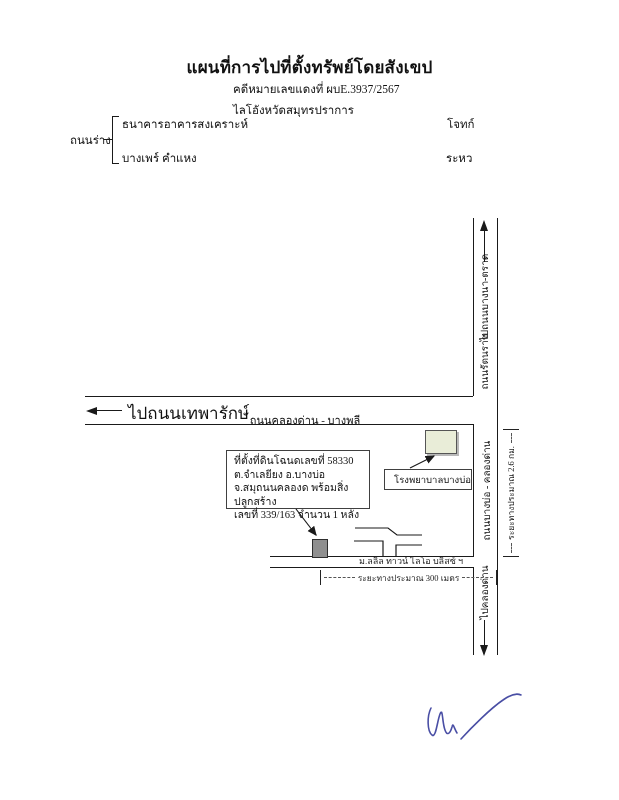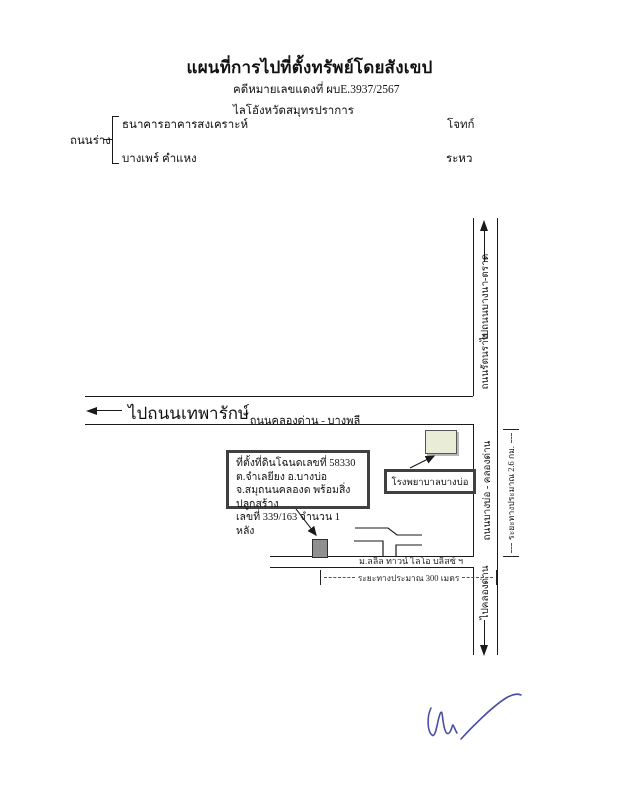--- a/index.html
+++ b/index.html
@@ -11,23 +11,23 @@
   .ln{position:absolute;background:#1a1a1a;}
   .rot{
     position:absolute;display:flex;align-items:center;justify-content:center;
     transform:rotate(-90deg);transform-origin:center;white-space:nowrap;
     font-size:10px;color:#111;
   }
   .arrow-up{position:absolute;width:0;height:0;border-left:4px solid transparent;border-right:4px solid transparent;border-bottom:11px solid #1a1a1a;}
   .arrow-down{position:absolute;width:0;height:0;border-left:4px solid transparent;border-right:4px solid transparent;border-top:11px solid #1a1a1a;}
   .arrow-left{position:absolute;width:0;height:0;border-top:4px solid transparent;border-bottom:4px solid transparent;border-right:11px solid #1a1a1a;}
   .title{position:absolute;left:0;top:53px;width:619px;text-align:center;font-size:17px;font-weight:bold;letter-spacing:.2px;}
-  .box{position:absolute;border:3px solid #404040;background:#fff;}
+  .box{position:absolute;border:1px solid #404040;background:#fff;}
   .info-box{left:226px;top:450px;width:144px;height:59px;padding:3px 7px;font-size:10.5px;line-height:13.5px;box-sizing:border-box;}
-  .hosp-label{left:384px;top:469px;width:86px;height:19px;display:flex;align-items:center;justify-content:center;font-size:9.5px;}
+  .hosp-label{left:384px;top:469px;width:86px;height:19px;display:flex;align-items:center;justify-content:flex-end;font-size:9.5px;}
   .hospital{position:absolute;left:425px;top:430px;width:30px;height:22px;background:#e9edd8;border:1px solid #555;box-shadow:2px 2px 0 #b9b9b9;}
   .property{position:absolute;left:312px;top:539px;width:14px;height:17px;background:#8f8f8f;border:1px solid #2e2e2e;}
   .measure{
     position:absolute;display:flex;align-items:center;box-sizing:border-box;
     border-left:1px solid #222;border-right:1px solid #222;font-size:8.5px;color:#222;
   }
   .measure .dash{flex:1;border-top:1px dashed #555;margin:0 3px;height:0;}
   .measure span{white-space:nowrap;}
   .m300{left:320px;top:570px;width:177px;height:15px;}
   .m26{left:447px;top:485px;width:128px;height:16px;transform:rotate(-90deg);transform-origin:center;}

